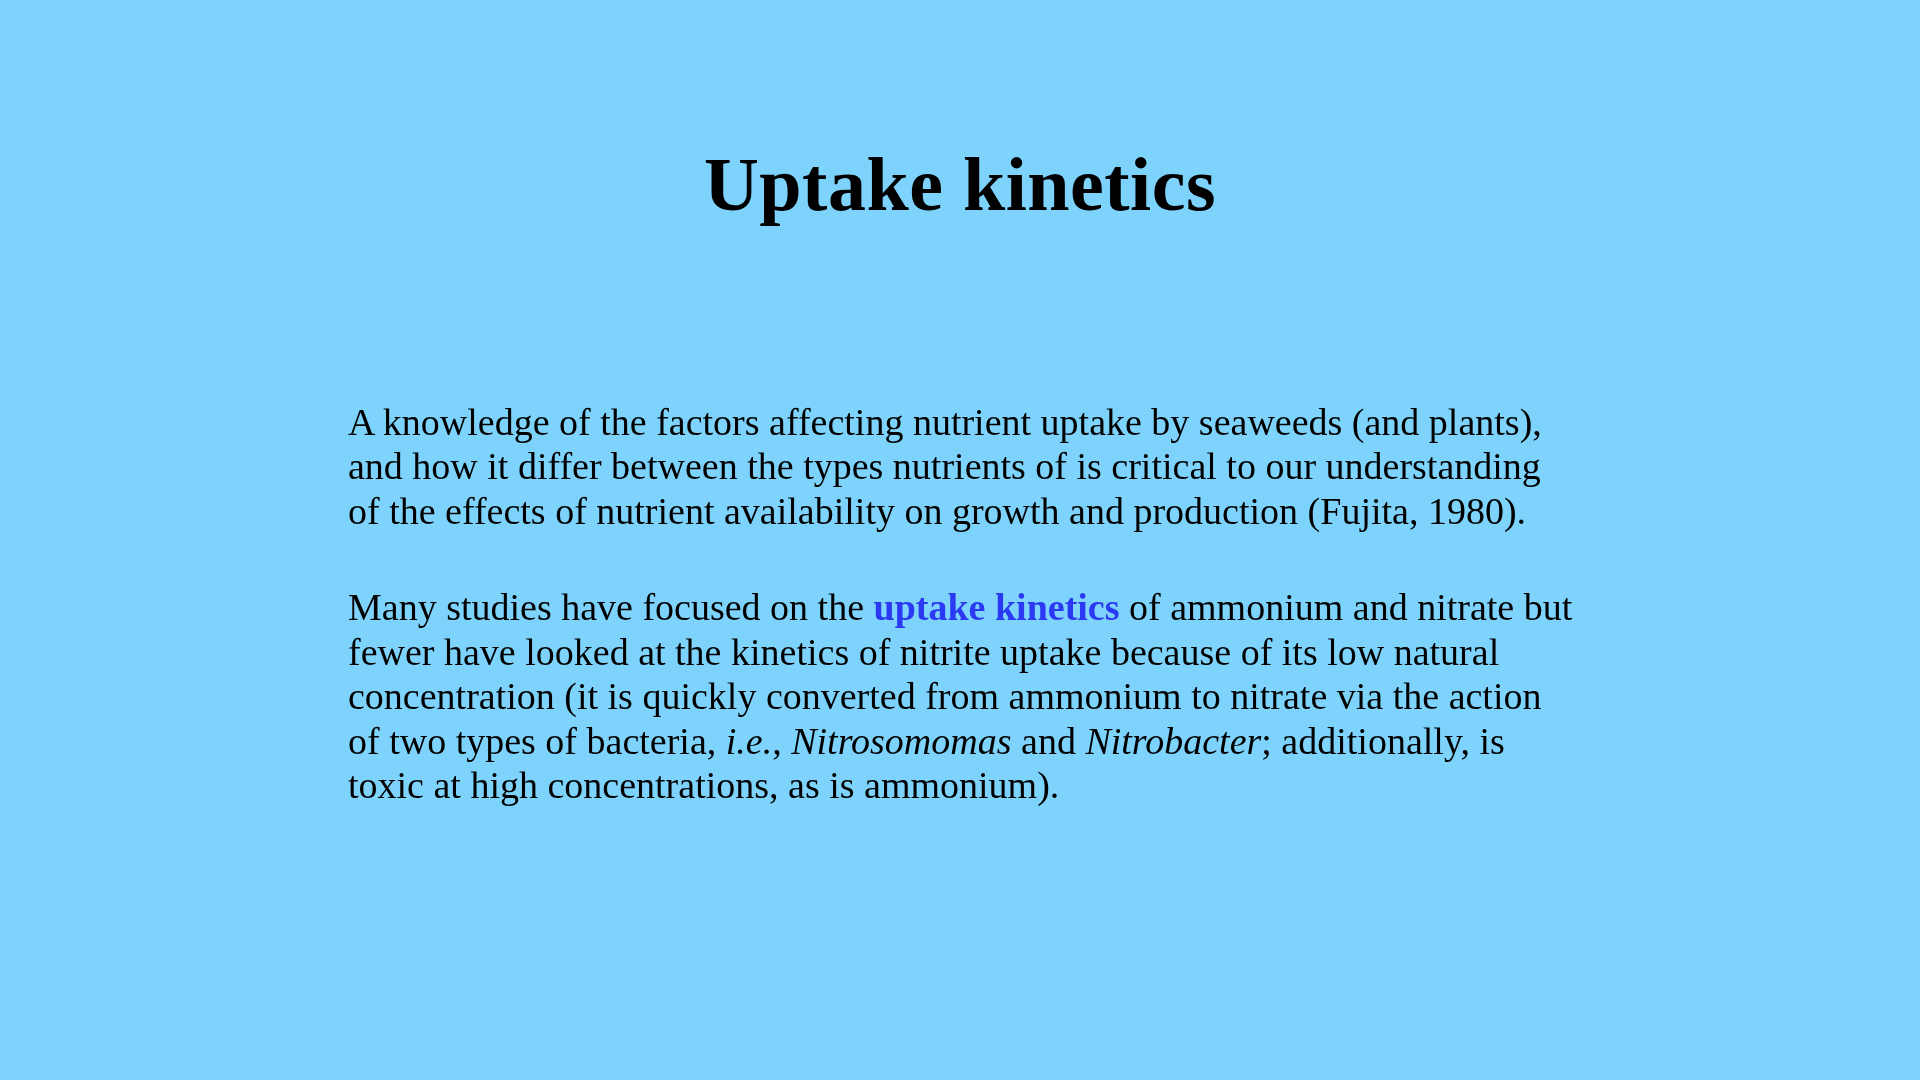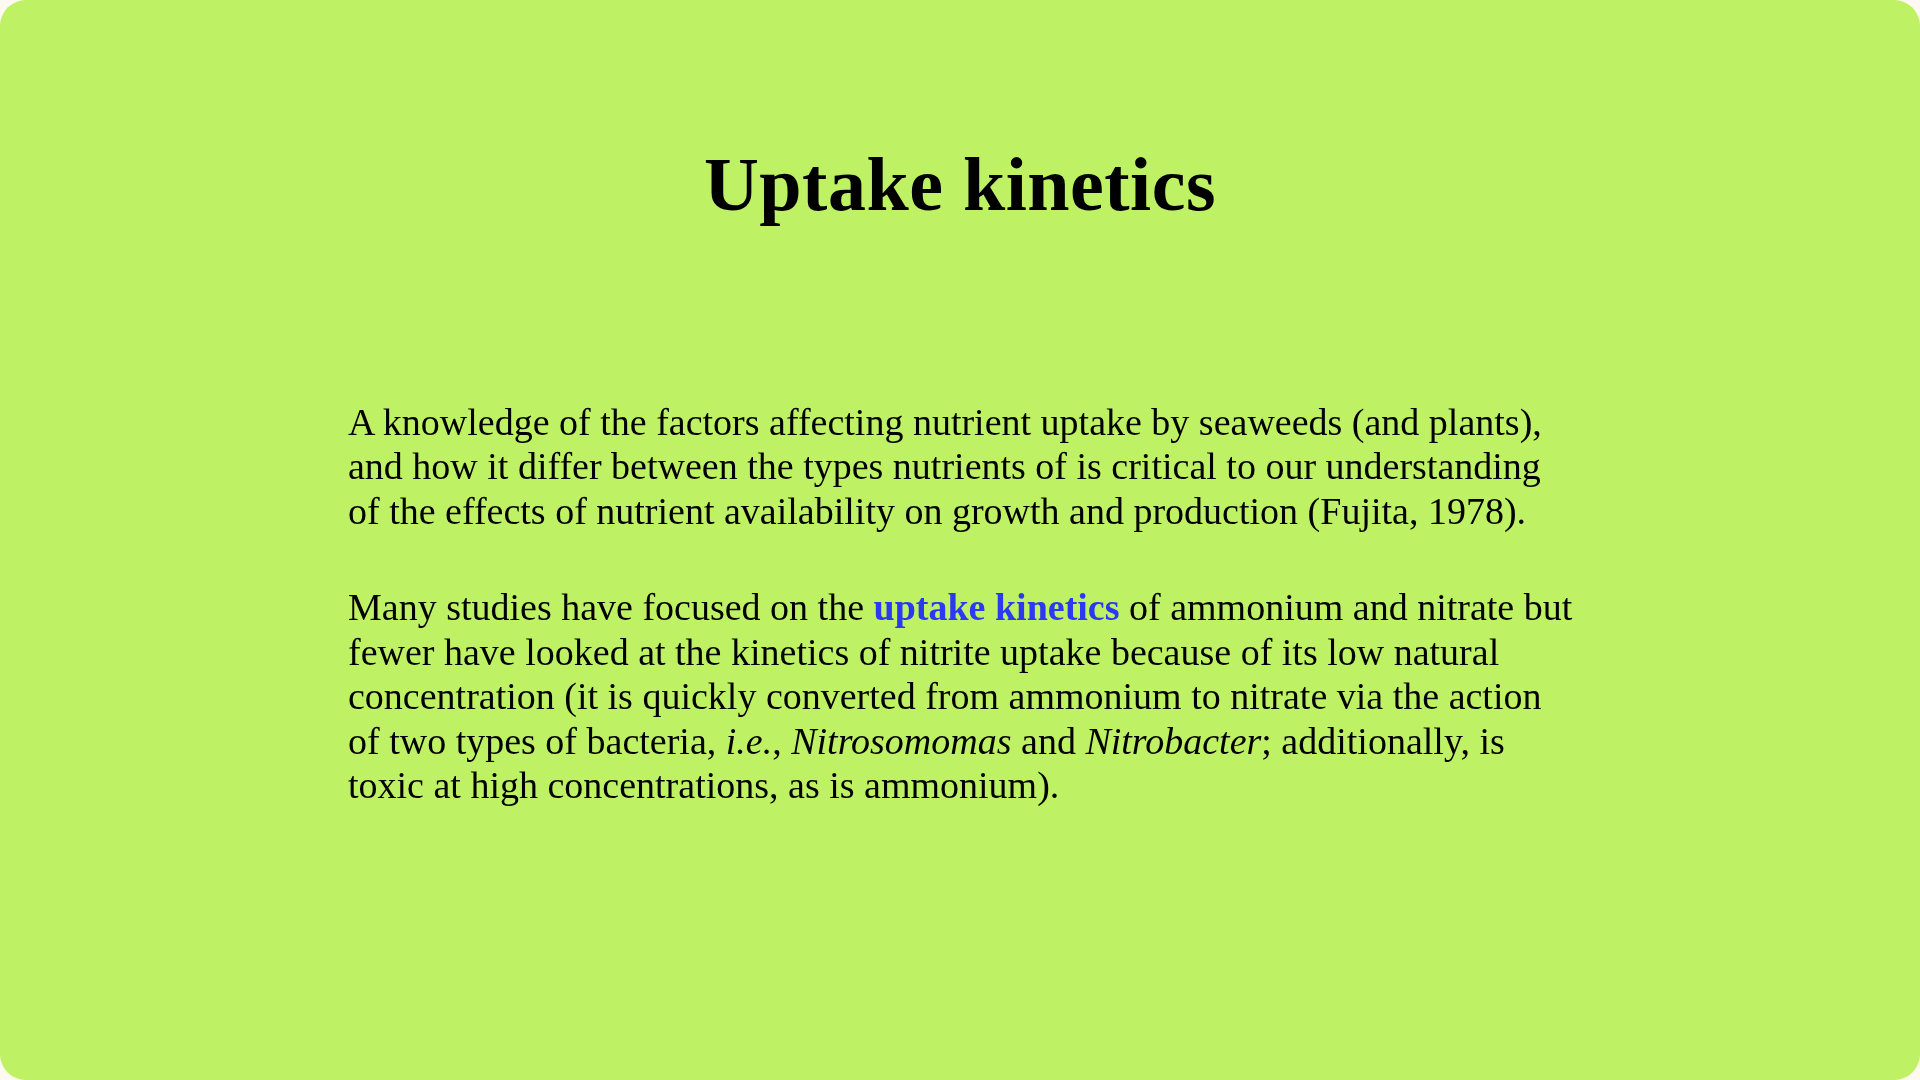--- a/index.html
+++ b/index.html
@@ -11,23 +11,22 @@
     overflow: hidden;
   }
   body {
     font-family: "Liberation Serif", "DejaVu Serif", serif;
     color: #000000;
   }
   .slide {
     position: relative;
     width: 1920px;
     height: 1080px;
-    background: #bef264;
+    background: #7dd3fc;
     box-sizing: border-box;
-    border-radius: 26px;
   }
   .slide-title {
     position: absolute;
     top: 92px;
     left: 0;
     width: 1920px;
     text-align: center;
     font-size: 76px;
     font-weight: bold;
     letter-spacing: 0.5px;
@@ -60,18 +59,18 @@
 </style>
 </head>
 <body>
 
 <div class="slide">
 
   <h1 class="slide-title">Uptake kinetics</h1>
 
   <div class="body-block">
 
-    <p class="para">A knowledge of the factors affecting nutrient uptake by seaweeds (and plants), and how it differ between the types nutrients of is critical to our understanding of the effects of nutrient availability on growth and production (Fujita, 1978).</p>
+    <p class="para">A knowledge of the factors affecting nutrient uptake by seaweeds (and plants), and how it differ between the types nutrients of is critical to our understanding of the effects of nutrient availability on growth and production (Fujita, 1980).</p>
 
     <p class="para"><span>Many studies have focused on the </span><span class="highlight">uptake kinetics</span><span> of ammonium and nitrate but fewer have looked at the kinetics of nitrite uptake because of its low natural concentration (it is quickly converted from ammonium to nitrate via the action of two types of bacteria, </span><span class="ital">i.e.</span><span>, </span><span class="ital">Nitrosomomas</span><span> and </span><span class="ital">Nitrobacter</span><span>; additionally, is toxic at high concentrations, as is ammonium).</span></p>
 
   </div>
 </div>
 
 </body></html>

